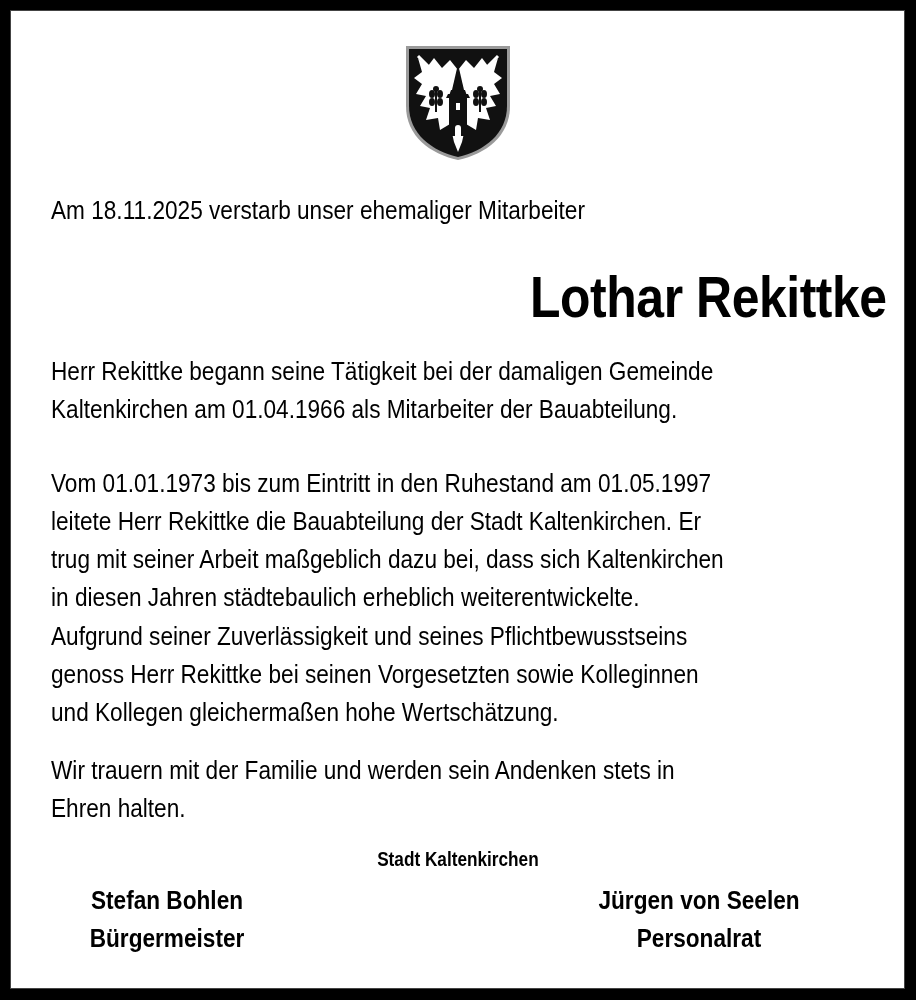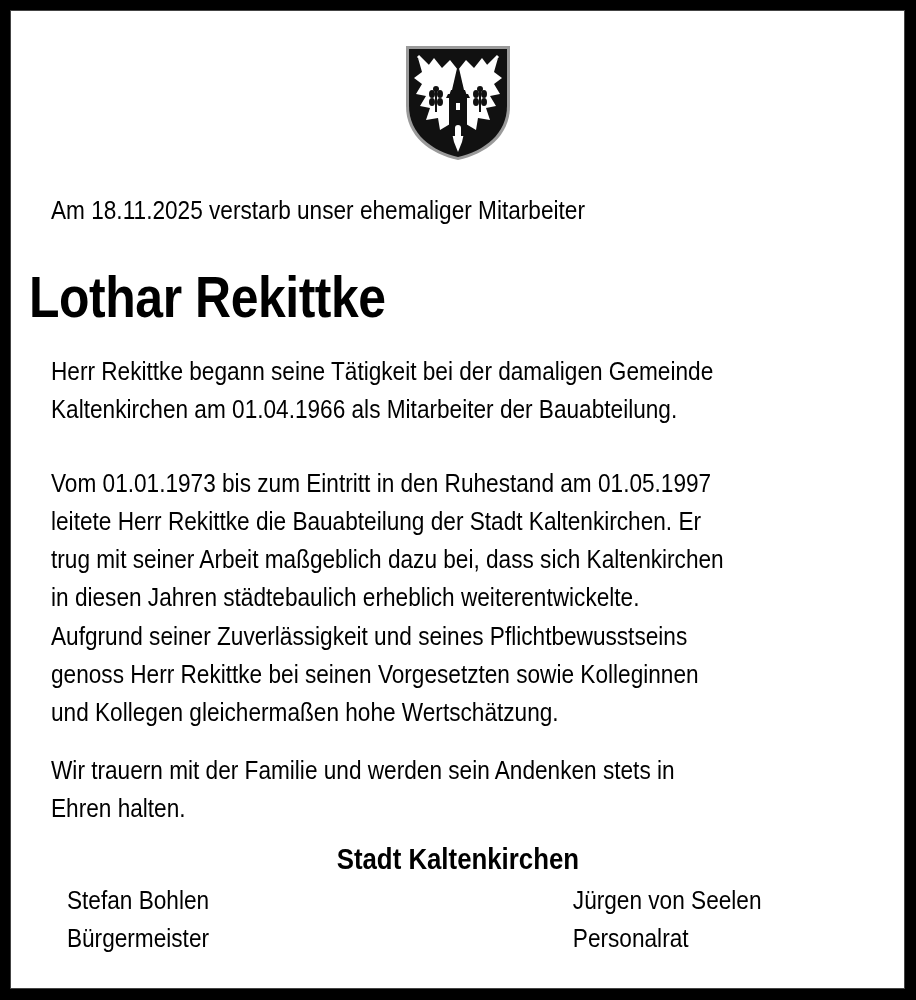--- a/index.html
+++ b/index.html
@@ -15,39 +15,39 @@
     .text {
       position: absolute;
       white-space: nowrap;
       transform-origin: left top;
     }
     .intro {
       left: 51px; top: 194px; font-size: 26px; line-height: 32px;
       transform: scaleX(0.87);
     }
     .name {
-      position: absolute; left: 0; width: 916px; top: 262px; text-align: left;
+      position: absolute; left: 0; width: 916px; top: 262px; text-align: right;
       font-size: 58px; font-weight: bold; line-height: 70px; letter-spacing: -0.5px;
     }
     .name span { display: inline-block; transform: scaleX(0.86); }
     .para {
       position: absolute; left: 51px; font-size: 26px; line-height: 38px;
       transform: scaleX(0.87); transform-origin: left top; white-space: nowrap;
     }
     .p1 { top: 352px; }
     .p2 { top: 464px; }
     .p3 { top: 617px; }
     .p4 { top: 751px; }
     .org {
       position: absolute; left: 0; width: 916px; top: 843px; text-align: center;
-      font-size: 30px; font-weight: bold; line-height: 32px;
+      font-size: 20px; font-weight: bold; line-height: 32px;
     }
     .org span { display: inline-block; transform: scaleX(0.86); }
     .sig {
-      position: absolute; top: 881px; text-align: left; font-size: 26px; line-height: 38px;
+      position: absolute; top: 881px; text-align: center; font-size: 26px; line-height: 38px; font-weight: bold;
     }
     .sig .line { display: block; transform: scaleX(0.87); white-space: nowrap; }
     .sig-left { left: 52px; width: 230px; }
     .sig-right { left: 554px; width: 290px; }
   </style>
 </head>
 <body>
 
 <div class="frame"></div>
 

